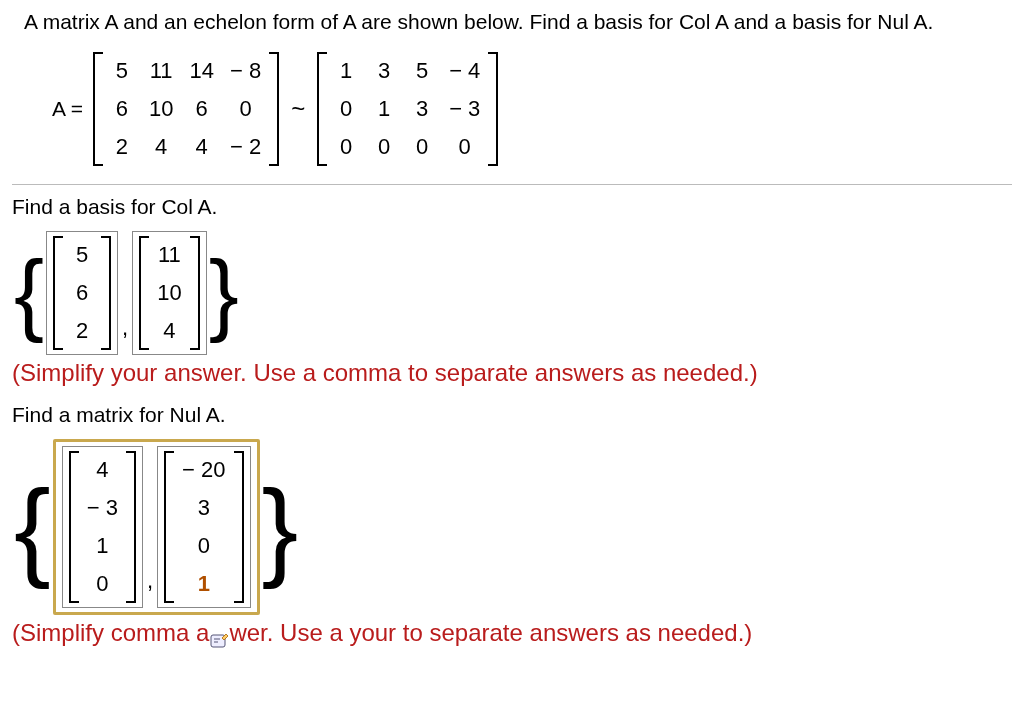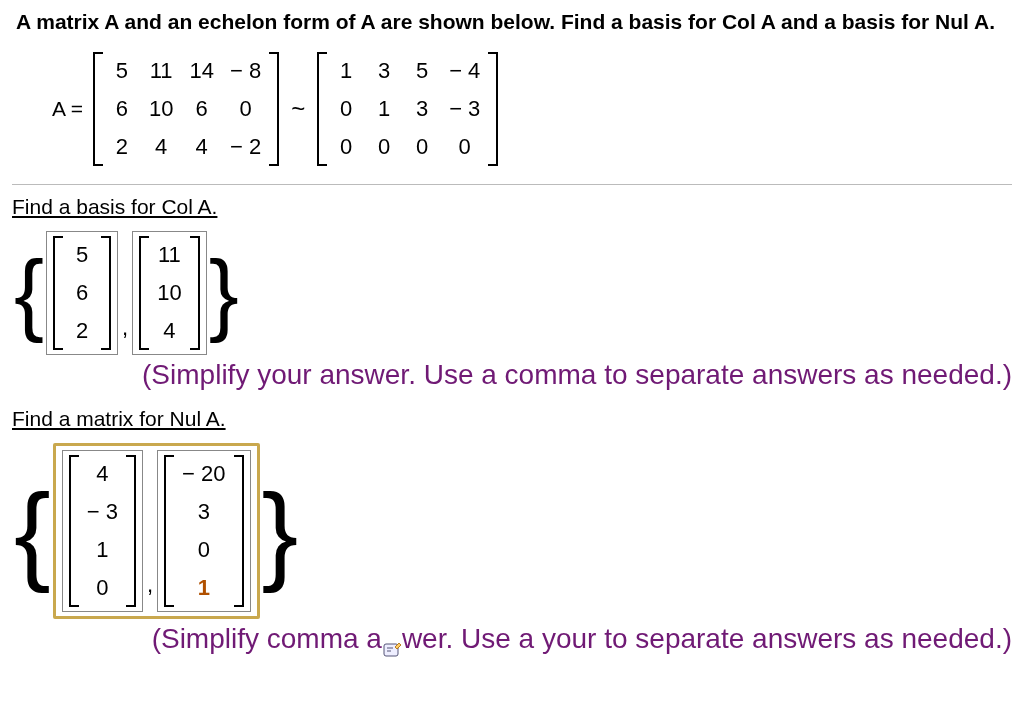--- a/index.html
+++ b/index.html
@@ -5,21 +5,21 @@
   body {
     margin: 0;
     padding: 10px 12px;
     font-family: Arial, Helvetica, sans-serif;
     font-size: 21px;
     color: #000;
     background: #fff;
     width: 1024px;
     box-sizing: border-box;
   }
-  .question { margin: 0 0 18px 4px; font-weight: bold; }
+  .question { margin: 0 0 18px 12px; }
   .row-eq {
     display: flex;
     align-items: center;
     margin: 8px 0 18px 40px;
   }
   .eq-label { margin-right: 10px; }
   .tilde { margin: 0 12px; font-size: 24px; }
   .matrix {
     display: inline-flex;
     align-items: stretch;
@@ -36,21 +36,21 @@
     text-align: center;
     padding: 6px 8px;
     min-width: 22px;
     font-size: 22px;
   }
   hr.sep {
     border: none;
     border-top: 1px solid #bbb;
     margin: 6px 0 10px 0;
   }
-  .sub-q { margin: 6px 0 12px 0; text-decoration: underline; }
+  .sub-q { margin: 6px 0 12px 0; }
   .ans-wrap {
     display: flex;
     align-items: center;
     margin: 6px 0 4px 0;
   }
   .curly { font-size: 110px; line-height: 0.7; padding: 0 2px; }
   .curly.small { font-size: 90px; }
   .box-mat {
     border: 1px solid #888;
     padding: 4px 6px;
@@ -59,24 +59,23 @@
   }
   .ans-group {
     display: inline-flex;
     align-items: center;
     border: 3px solid #c9a84e;
     padding: 4px 6px;
     border-radius: 2px;
   }
   .comma-sep { margin: 0 4px; font-size: 22px; align-self:flex-end; padding-bottom:14px;}
   .hint {
-    color: #701a75;
-    font-size: 28px;
+    color: #b91c1c;
+    font-size: 24px;
     margin: 2px 0 16px 0;
-    text-align: right;
   }
   .cursor-icon {
     position: relative;
     display: inline-block;
     width: 20px; height: 20px;
     vertical-align: middle;
     top: 4px;
   }
 </style>
 </head>

